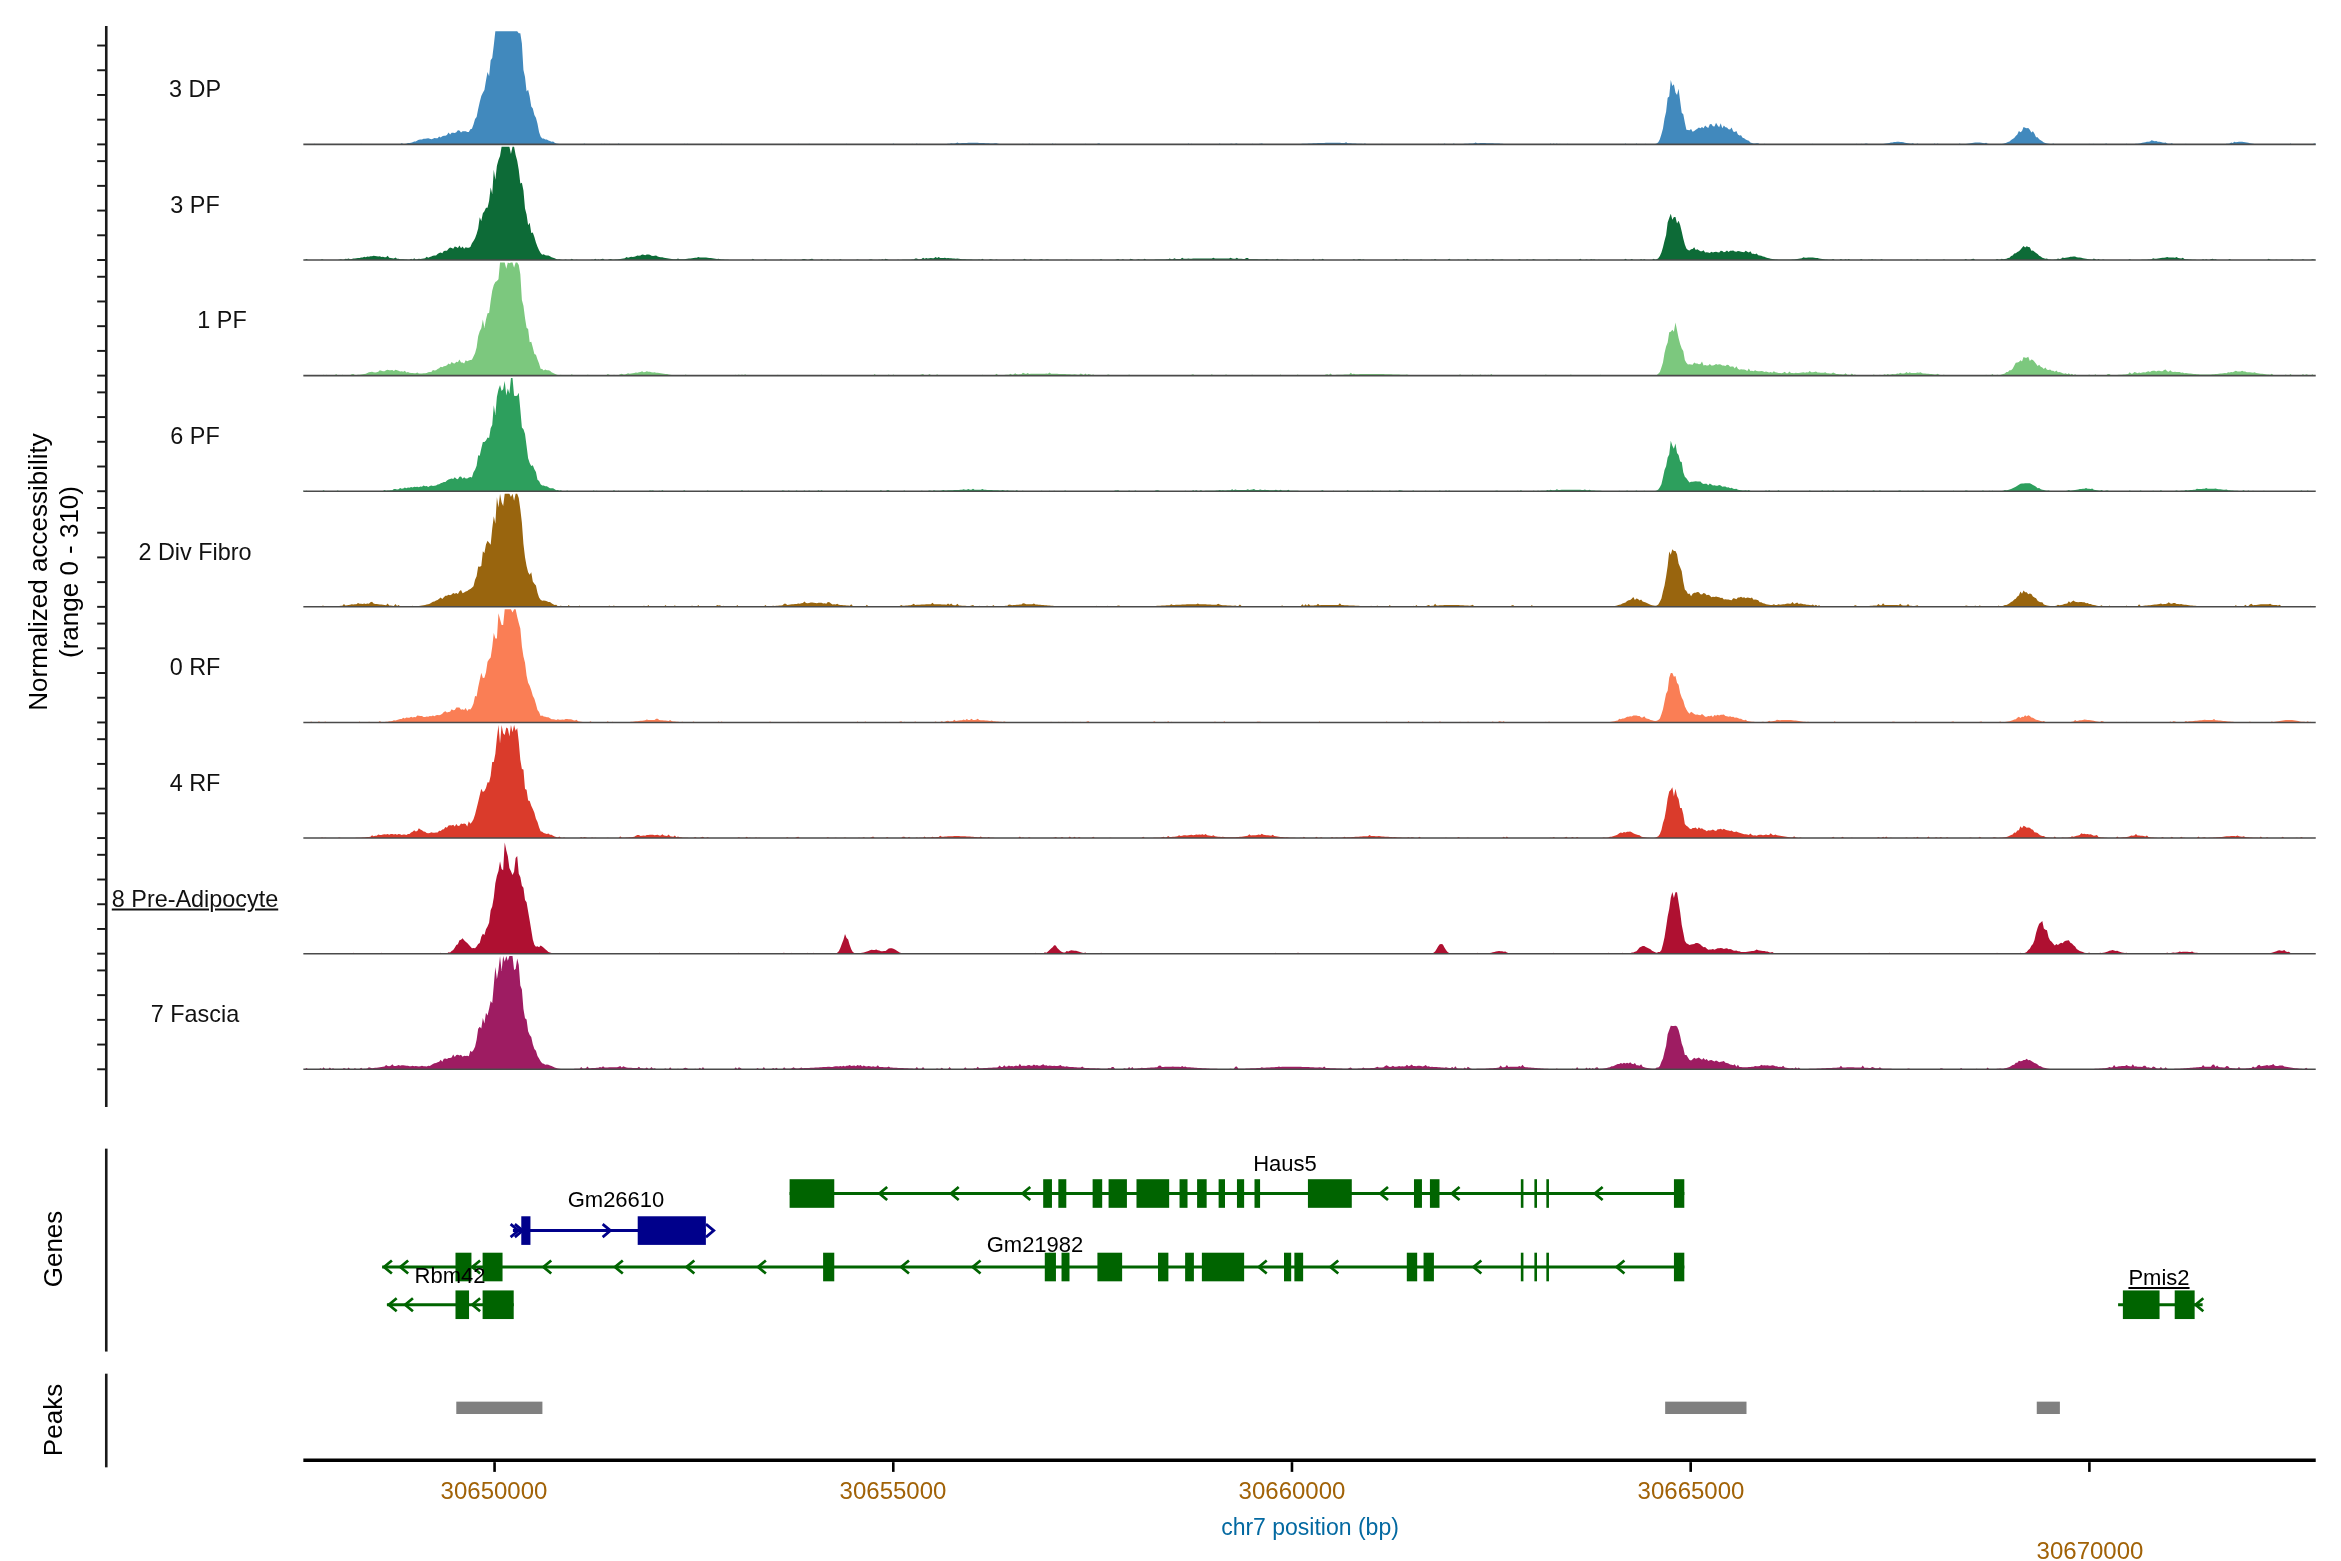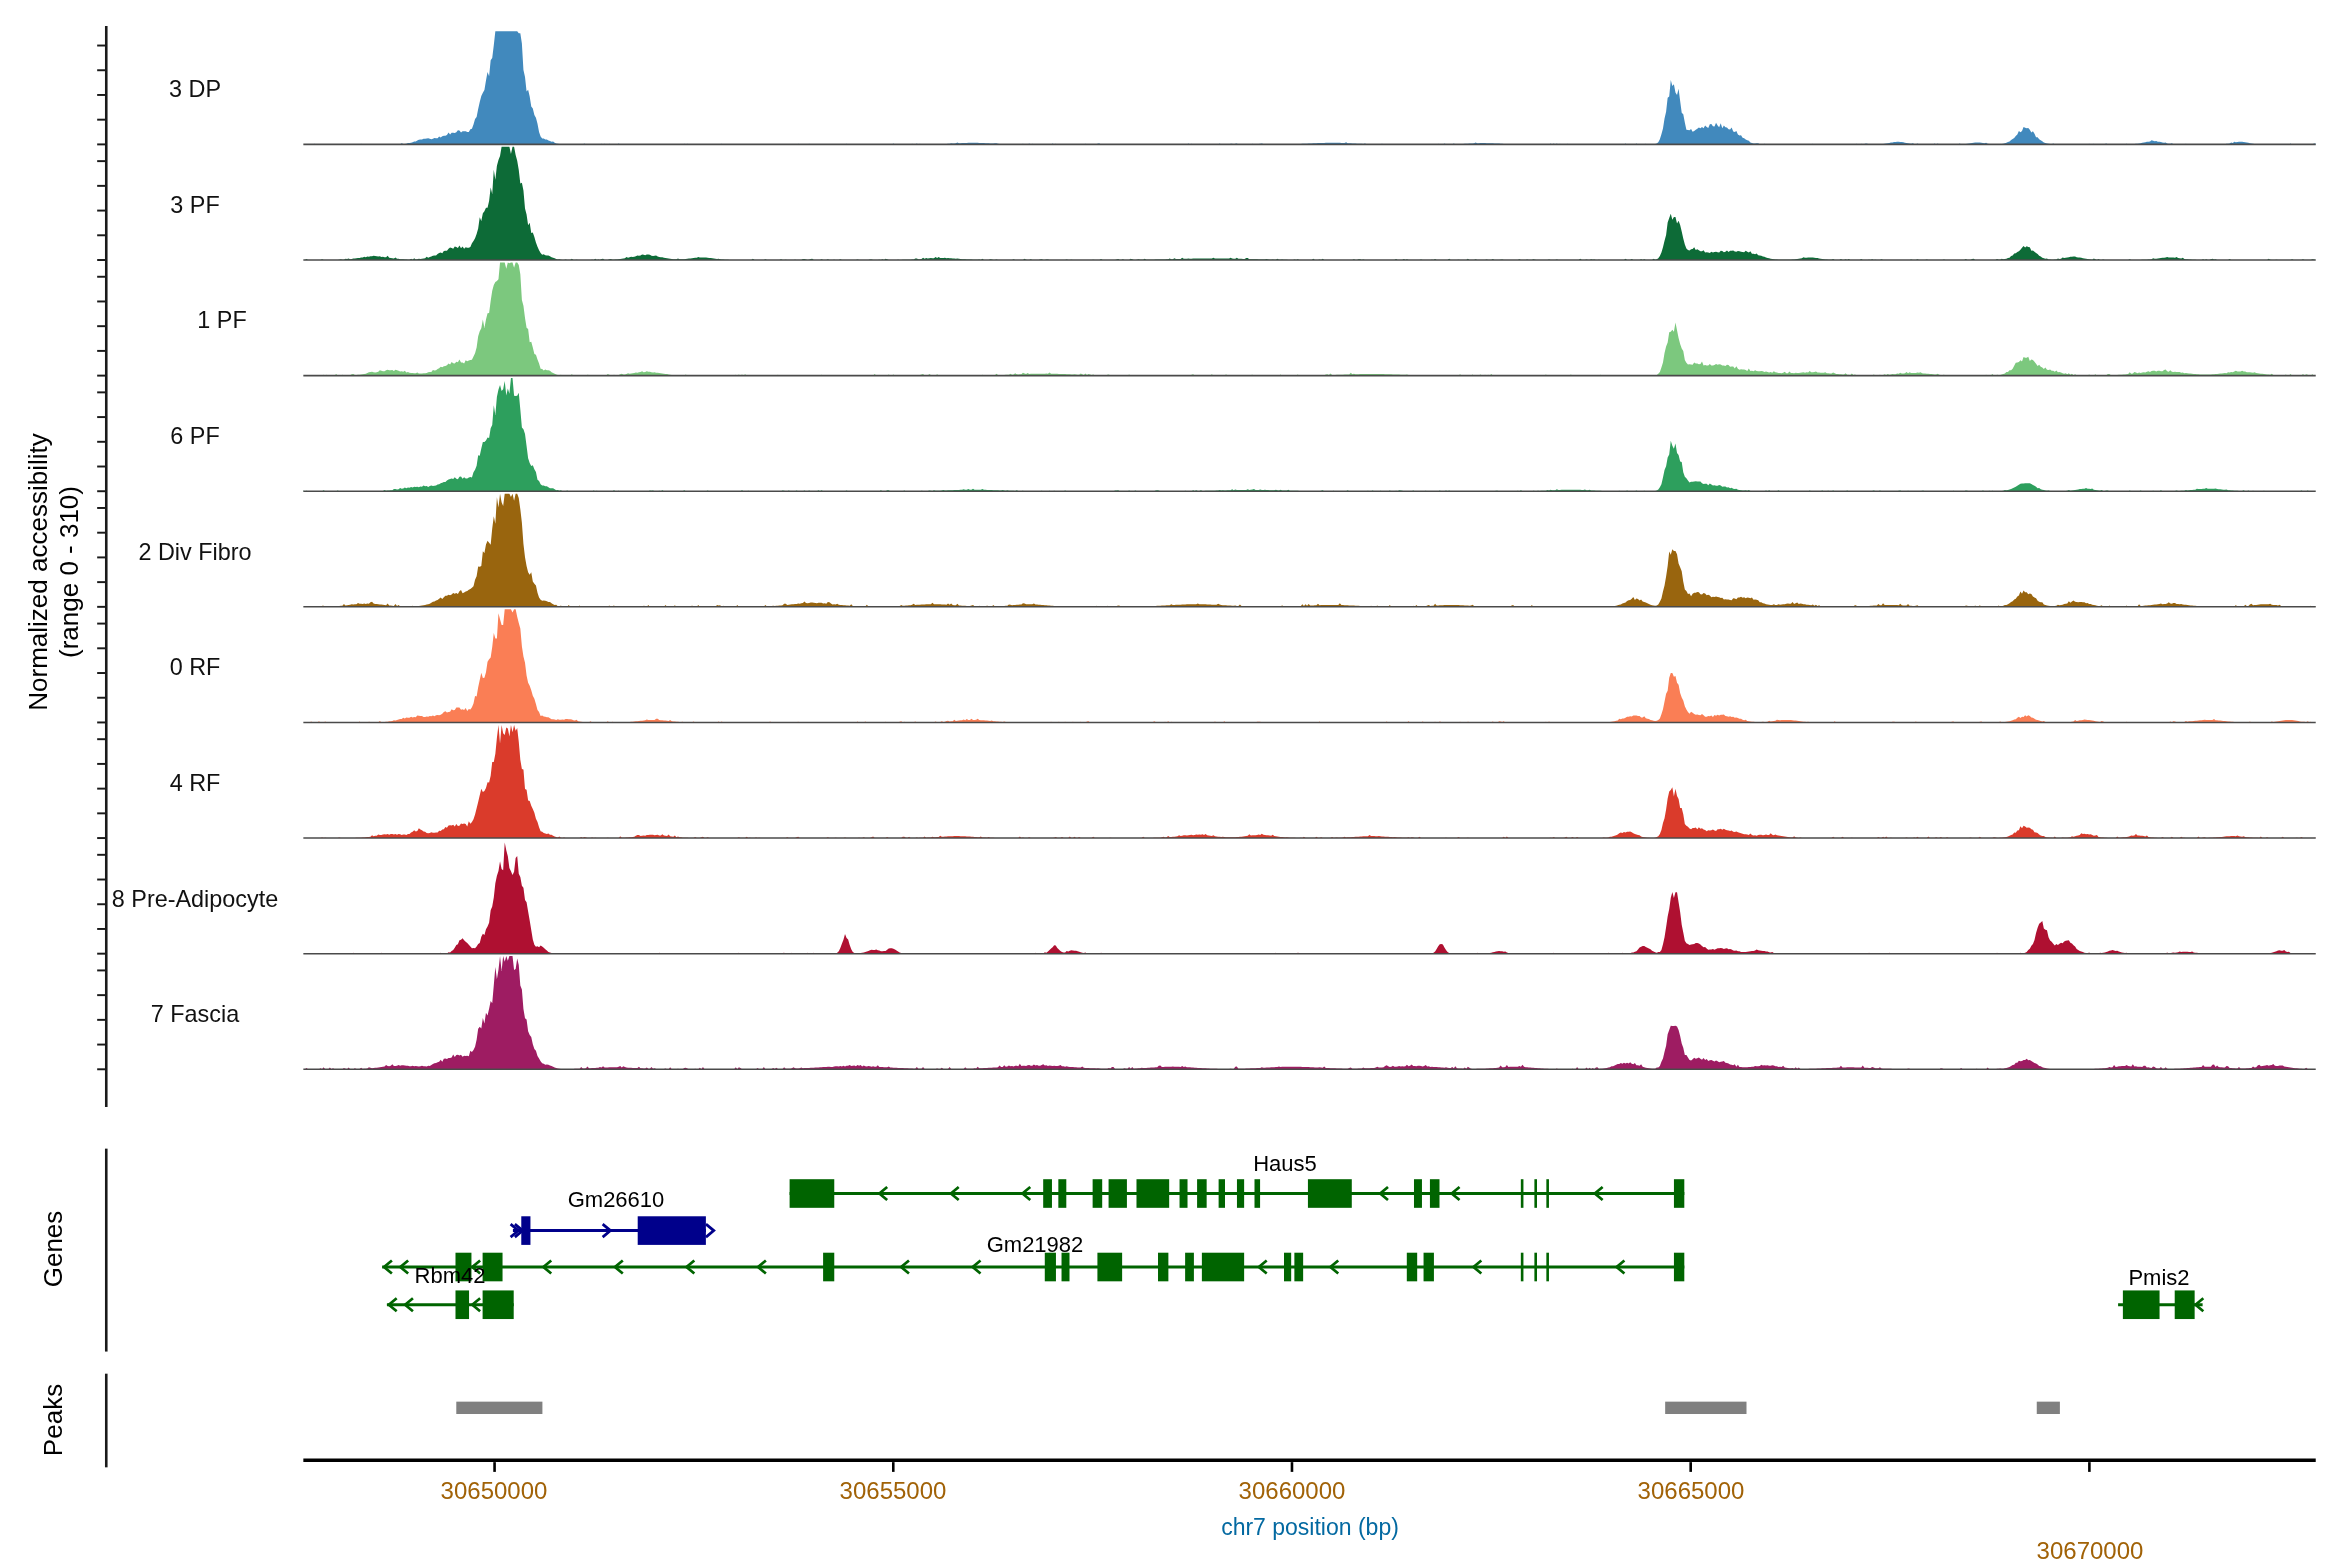--- a/index.html
+++ b/index.html
@@ -178,27 +178,27 @@
   <div class="lbl axis-title" style="left:1310px;top:1527px;">chr7 position (bp)</div>
 
   <div id="labels-layer">
       <div class="lbl track-label" style="left: 195px; top: 89px;">3 DP</div>
       <div class="lbl track-label" style="left: 195px; top: 205px;">3 PF</div>
       <div class="lbl track-label" style="left: 195px; top: 320px; margin-left: 27px;">1 PF</div>
       <div class="lbl track-label" style="left: 195px; top: 436px;">6 PF</div>
       <div class="lbl track-label" style="left: 195px; top: 552px;">2 Div Fibro</div>
       <div class="lbl track-label" style="left: 195px; top: 667px;">0 RF</div>
       <div class="lbl track-label" style="left: 195px; top: 783px;">4 RF</div>
-      <div class="lbl track-label" style="left: 195px; top: 899px;">8 Pre-Adipocyte</div>
+      <div class="lbl track-label" style="left: 195px; top: 899px; text-decoration: underline;">8 Pre-Adipocyte</div>
       <div class="lbl track-label" style="left: 195px; top: 1014px;">7 Fascia</div>
       <div class="lbl gene-label" style="left: 1247px; top: 1164px; margin-left: 38px;">Haus5</div>
       <div class="lbl gene-label" style="left: 616px; top: 1200px;">Gm26610</div>
       <div class="lbl gene-label" style="left: 1035px; top: 1245px;">Gm21982</div>
       <div class="lbl gene-label" style="left: 450px; top: 1276px;">Rbm42</div>
-      <div class="lbl gene-label" style="left: 2159px; top: 1278px;">Pmis2</div>
+      <div class="lbl gene-label" style="left: 2159px; top: 1278px; text-decoration: underline;">Pmis2</div>
       <div class="lbl tick-label" style="left: 494px; top: 1491px;">30650000</div>
       <div class="lbl tick-label" style="left: 893px; top: 1491px;">30655000</div>
       <div class="lbl tick-label" style="left: 1292px; top: 1491px;">30660000</div>
       <div class="lbl tick-label" style="left: 1691px; top: 1491px;">30665000</div>
       <div class="lbl tick-label" style="left: 2090px; top: 1551px;">30670000</div>
     </div>
 </div>
 
 
 </body></html>

